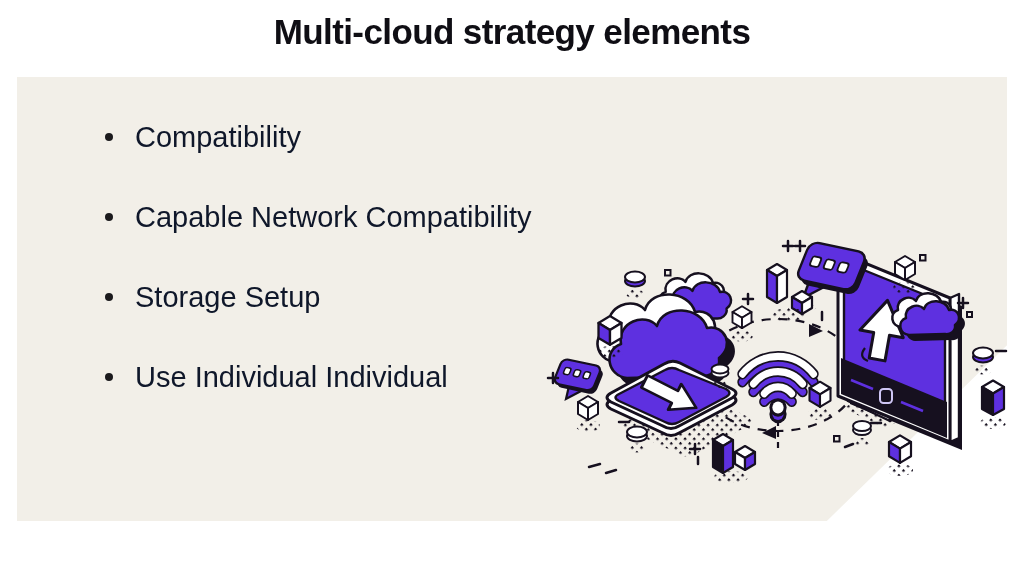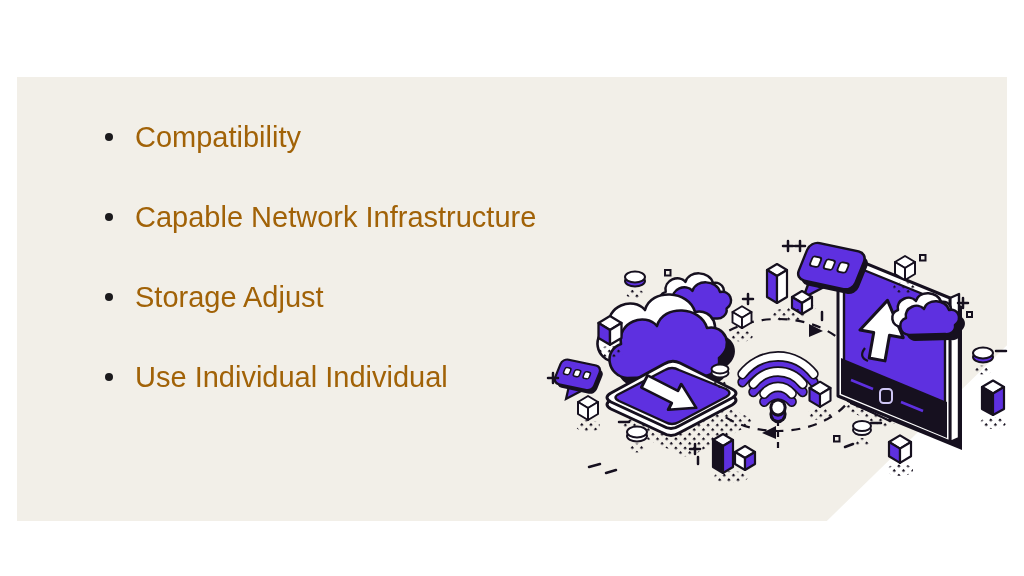--- a/index.html
+++ b/index.html
@@ -4,43 +4,44 @@
 <style>
   html,body{margin:0;padding:0;background:#fff;}
   .slide{position:relative;width:1024px;height:576px;background:#ffffff;overflow:hidden;
          font-family:"Liberation Sans",sans-serif;}
   .title{position:absolute;top:12px;left:0;width:1024px;text-align:center;margin:0;
          font-size:35px;font-weight:800;letter-spacing:-0.6px;color:#0f0e14;}
   .panel{position:absolute;left:17px;top:77px;width:990px;height:444px;background:#f2efe8;
          clip-path:polygon(0 0,100% 0,100% 60.4%,81.8% 100%,0 100%);}
   .bullets{position:absolute;left:88px;top:44px;margin:0;padding:0;list-style:none;}
   .bullets li{display:flex;align-items:center;height:32px;margin-bottom:48px;
-              font-size:29px;color:#a16207;}
+              font-size:29px;color:#0f172a;}
   .marker{display:inline-block;width:8px;height:8px;border-radius:50%;background:#1b1a1d;
           margin-right:22px;flex:0 0 auto;}
   .illus{position:absolute;left:545px;top:230px;width:480px;height:250px;overflow:visible;}
 </style>
 </head>
 <body>
 
 <div class="slide">
+  <h1 class="title">Multi-cloud strategy elements</h1>
 
   <div class="panel">
     <ul class="bullets">
       <li>
           <span class="marker"></span>
           <span>Compatibility</span>
         </li>
       <li>
           <span class="marker"></span>
-          <span>Capable Network Infrastructure</span>
-        </li>
-      <li>
-          <span class="marker"></span>
-          <span>Storage Adjust</span>
+          <span>Capable Network Compatibility</span>
+        </li>
+      <li>
+          <span class="marker"></span>
+          <span>Storage Setup</span>
         </li>
       <li>
           <span class="marker"></span>
           <span>Use Individual Individual</span>
         </li>
     </ul>
   </div>
 
   <svg class="illus" viewBox="0 0 480 250">
     <defs>

